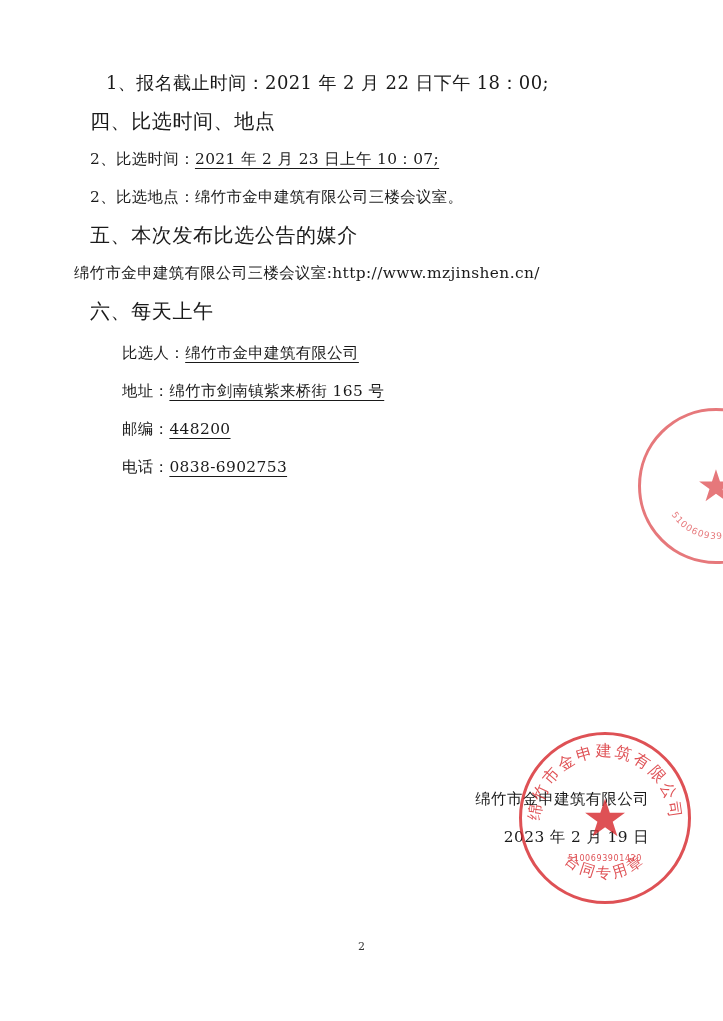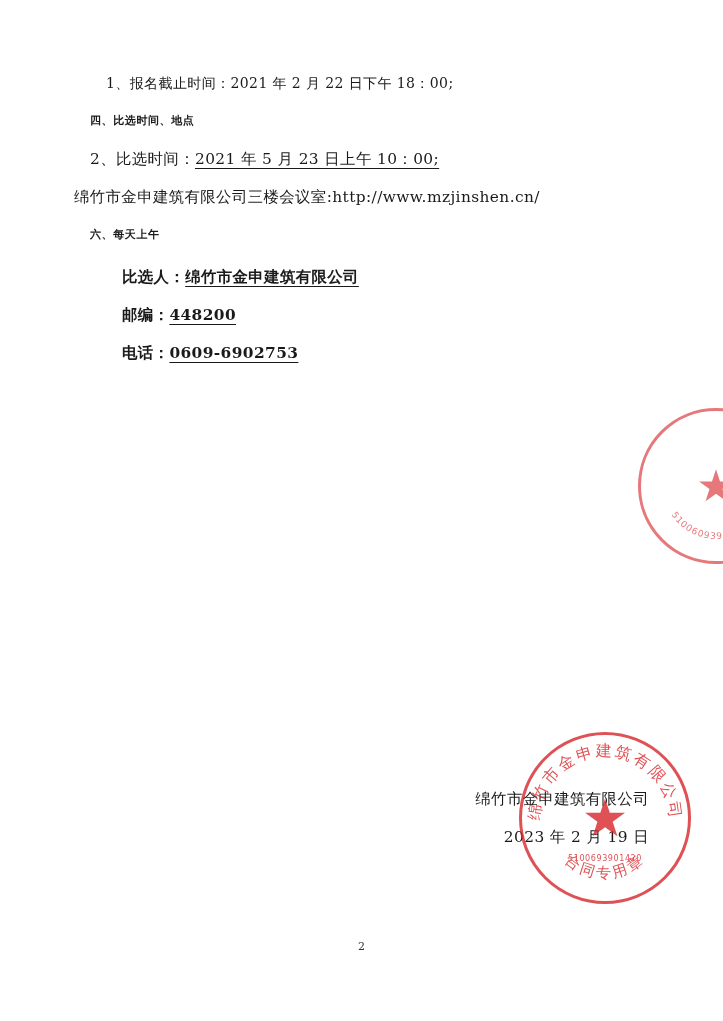--- a/index.html
+++ b/index.html
@@ -20,52 +20,51 @@
     inset: 0;
     padding: 0;
   }
   .content {
     position: absolute;
     left: 74px;
     top: 64px;
     width: 576px;
   }
   .para {
-    font-size: 14px;
+    font-size: 18px;
     line-height: 38px;
     letter-spacing: 0.4px;
     text-align: justify;
     text-justify: inter-ideograph;
     margin: 0;
   }
   .indent2 {
     text-indent: 32px;
   }
   .heading {
-    font-size: 11px;
-    line-height: 38px;
-    font-weight: bold;
+    font-size: 20px;
+    line-height: 38px;
+    font-weight: normal;
     margin: 0;
     letter-spacing: 0.6px;
   }
   .heading.indent {
     text-indent: 16px;
   }
   .line {
     font-size: 15.4px;
     line-height: 38px;
     margin: 0;
     letter-spacing: 0.4px;
   }
   .line.indent1 {
     text-indent: 16px;
   }
   .line.indent3 {
     text-indent: 48px;
-    font-weight: bold;
   }
   .ul {
     text-decoration: underline;
     text-underline-offset: 4px;
   }
   .contact-block {
     margin-top: 4px;
   }
   .sign {
     position: absolute;
@@ -141,36 +140,43 @@
 <body>
 
 <div class="page">
 
   <div class="content">
 
     <p class="para indent2">1、报名截止时间：2021 年 2 月 22 日下午 18：00;</p>
 
     <p class="heading indent">四、比选时间、地点</p>
     <p class="line indent1">
-      <span>2、比选时间：</span><span class="ul">2021 年 5 月 23 日上午 10：00;</span>
+      <span>2、比选时间：</span><span class="ul">2021 年 2 月 23 日上午 10：07;</span>
     </p>
-
+    <p class="line indent1">
+      <span>2、比选地点：</span><span>绵竹市金申建筑有限公司三楼会议室。</span>
+    </p>
+
+    <p class="heading indent">五、本次发布比选公告的媒介</p>
     <p class="line">绵竹市金申建筑有限公司三楼会议室:http://www.mzjinshen.cn/</p>
 
     <p class="heading indent">六、每天上午</p>
 
     <div class="contact-block">
       <p class="line indent3">
         <span>比选人：</span><span class="ul">绵竹市金申建筑有限公司</span>
       </p>
       <p class="line indent3">
+        <span>地址：</span><span class="ul">绵竹市剑南镇紫来桥街 165 号</span>
+      </p>
+      <p class="line indent3">
         <span>邮编：</span><span class="ul">448200</span>
       </p>
       <p class="line indent3">
-        <span>电话：</span><span class="ul">0609-6902753</span>
+        <span>电话：</span><span class="ul">0838-6902753</span>
       </p>
     </div>
   </div>
 
   <div class="sign">
     <div>绵竹市金申建筑有限公司</div>
     <div>2023 年 2 月 19 日</div>
   </div>
 
   <div class="seal seal-partial">

